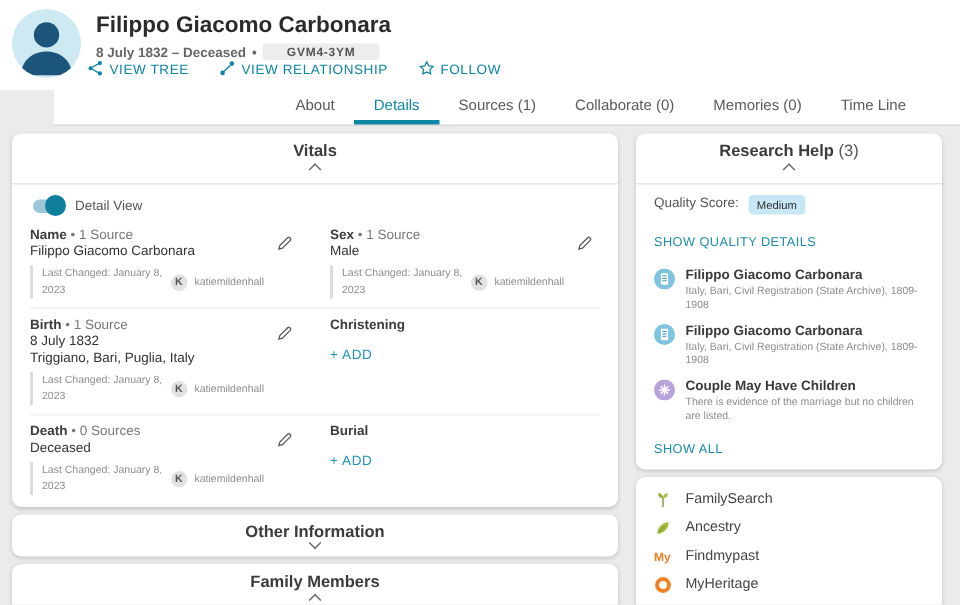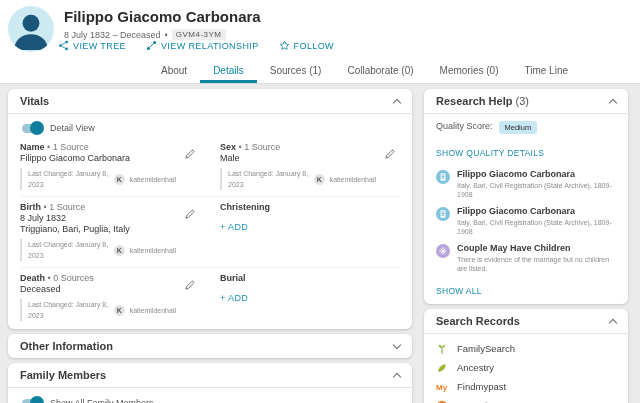--- a/index.html
+++ b/index.html
@@ -11,38 +11,38 @@
     overflow: hidden;
     position: relative;
   }
   
   .header { background:#fff; height:60px; display:flex; padding-left:8px; position:relative; }
   .avatar-lg { width:46px; height:46px; border-radius:50%; background:#cde9f2; margin-top:6px;
                overflow:hidden; flex:none; color:#1b567a; }
   .avatar-lg svg, .avatar-sm svg { width:100%; height:100%; display:block; }
   .header-text { margin-left:10px; padding-top:8px; }
   .person-name { font-size:15px; font-weight:bold; color:#2b2b2b; }
-  .person-sub { font-size:9px; color:#666; margin-top:4px; display:flex; align-items:center; gap:4px; }
-  .pid-chip { background:#ededed; border-radius:2px; padding:1px 4px; font-size:8px; color:#555; letter-spacing:.5px; }
+  .person-sub { font-size:9px; color:#666; margin-top:4px; display:flex; align-items:center; gap:4px;font-weight:bold; }
+  .pid-chip { background:#ededed; border-radius:2px; padding:1px 16px; font-size:8px; color:#555; letter-spacing:.5px; }
   .header-actions { position:absolute; left:58px; top:40px; display:flex; gap:20px; }
   .action-link { display:flex; align-items:flex-end; gap:4px; font-size:9px; color:#0d84a3;
                  letter-spacing:.4px; cursor:pointer; }
   .action-link svg { flex:none; }
   
   .tabbar { background:#fff; border-bottom:1px solid #d9d9d9; height:24px; display:flex;
-            padding-left:148px; font-size:10px; color:#5a5a5a; }
+            padding-left:148px; font-size:10px; color:#5a5a5a;margin-left:36px; }
   .tab { padding:0 13px; display:flex; align-items:center; border-bottom:3px solid transparent; cursor:pointer; }
   .tab.active { color:#0d87a4; border-bottom-color:#0d87a4; }
   
   .content { display:flex; gap:12px; padding:5px 12px 0 8px; }
   .left-col { width:404px; flex:none; }
   .right-col { flex:1; min-width:0; }
   .card { background:#fff; border-radius:6px; box-shadow:0 1px 3px rgba(0,0,0,.18); margin-bottom:5px; overflow:hidden; }
   .card-header { display:flex; justify-content:space-between; align-items:center; padding:6px 12px;
-                 border-bottom:1px solid #e6e6e6; min-height:24px; }
+                 border-bottom:1px solid #e6e6e6; min-height:24px;flex-direction:column; }
   .card-header.noline { border-bottom:none; }
   .card-title { font-size:11px; font-weight:bold; color:#3b3b3b; }
   .count { font-weight:normal; color:#555; }
   .chev { width:6px; height:6px; border-right:1.5px solid #6b6b6b; border-bottom:1.5px solid #6b6b6b;
           transform:rotate(-135deg); margin-top:3px; cursor:pointer; }
   .chev.down { transform:rotate(45deg); margin-top:-2px; }
   
   .toggle-row { display:flex; align-items:center; gap:8px; font-size:9px; color:#555; height:18px; }
   .switch { width:20px; height:9px; border-radius:5px; background:#9cc6d6; position:relative; flex:none;
             margin-left:2px; cursor:pointer; }
@@ -284,24 +284,20 @@
           <span>
             <div class="res-title">Couple May Have Children</div>
             <div class="res-sub">There is evidence of the marriage but no children are listed.</div>
           </span>
         </div>
         <span class="teal-link">SHOW ALL</span>
       </div>
     </div>
 
     <div class="card">
-      <div class="card-header">
-        <span class="card-title">Search Records</span>
-        <span class="chev"></span>
-      </div>
       <div class="sr-body">
         <div class="sr-item">
           <span class="sr-icon">
               <svg width="12" height="12" viewBox="0 0 12 12">
                 <path d="M6 11V4.5" stroke="#7d9f3c" stroke-width="1" fill="none"></path>
                 <path d="M6 5C3.8 5.2 2.6 3.6 2.8 1.8 4.8 1.7 6 3 6 5z" fill="#8fae3e"></path>
                 <path d="M6 5c2.2.2 3.4-1.4 3.2-3.2C7.2 1.7 6 3 6 5z" fill="#a9c44c"></path>
               </svg>
             </span>
           <span>FamilySearch</span>

